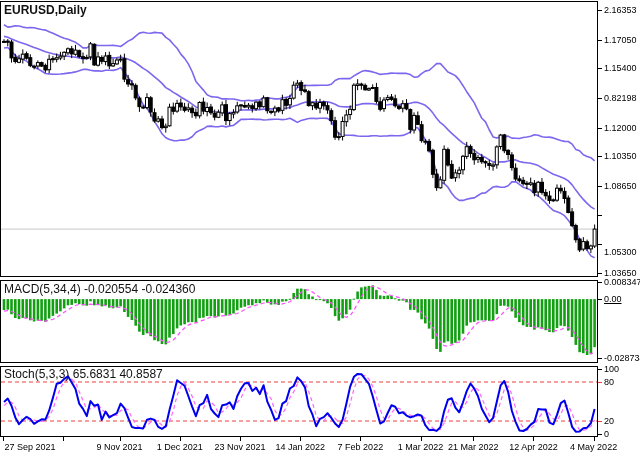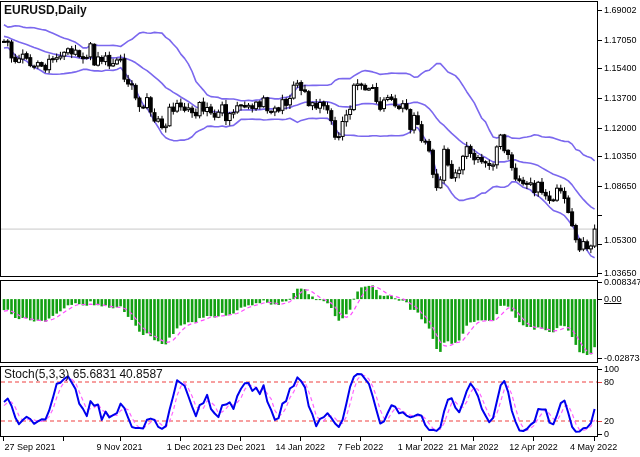--- a/index.html
+++ b/index.html
@@ -21,20 +21,21 @@
   .date-axis{position:absolute;left:0;top:437px;width:628px;height:20px;background:#fff;}
   .dtick{position:absolute;top:0;width:1px;height:4px;background:#000;}
   .dlabel{position:absolute;top:5px;font-size:9px;color:#000;white-space:nowrap;transform:translateX(-50%);}
 </style>
 </head>
 <body>
 
 <div class="wrap">
 
   <div class="plabel" id="symbol-label">EURUSD,Daily</div>
+  <div class="plabel" id="macd-label">MACD(5,34,4) -0.020554 -0.024360</div>
   <div class="plabel" id="stoch-label">Stoch(5,3,3) 65.6831 40.8587</div>
 
   <div class="panel" id="main-panel">
       <svg width="596" height="274">
         <line x1="0" y1="227.09119205298023" x2="596" y2="227.09119205298023" stroke="#C8C8C8" stroke-width="1"></line>
         <polyline points="3.0,22.7 6.8,25.1 10.5,24.6 14.3,23.8 18.0,24.0 21.8,25.1 25.6,25.7 29.3,25.6 33.1,25.8 36.9,26.7 40.6,27.5 44.4,28.1 48.1,29.7 51.9,31.3 55.7,33.0 59.4,34.7 63.2,36.2 67.0,37.2 70.7,38.8 74.5,40.3 78.2,42.9 82.0,45.9 85.8,45.9 89.5,43.3 93.3,43.2 97.0,43.4 100.8,43.5 104.6,43.5 108.3,43.5 112.1,43.4 115.9,43.7 119.6,44.5 123.4,41.8 127.1,39.1 130.9,37.3 134.7,34.1 138.4,31.1 142.2,30.2 146.0,31.0 149.7,31.2 153.5,30.4 157.2,30.7 161.0,31.1 164.8,35.4 168.5,37.9 172.3,42.2 176.1,46.3 179.8,52.1 183.6,56.4 187.3,61.9 191.1,69.5 194.9,79.4 198.6,83.8 202.4,88.1 206.1,92.7 209.9,94.6 213.7,95.0 217.4,95.4 221.2,96.9 225.0,96.9 228.7,97.0 232.5,97.0 236.2,97.7 240.0,98.7 243.8,98.7 247.5,98.2 251.3,98.9 255.1,98.1 258.8,97.8 262.6,96.1 266.3,96.1 270.1,96.2 273.9,96.9 277.6,96.9 281.4,95.7 285.1,95.4 288.9,94.5 292.7,89.7 296.4,85.5 300.2,84.5 304.0,83.2 307.7,83.5 311.5,83.4 315.2,83.4 319.0,83.3 322.8,83.3 326.5,83.3 330.3,82.3 334.1,78.5 337.8,76.8 341.6,76.6 345.3,76.6 349.1,76.6 352.9,73.9 356.6,71.7 360.4,69.6 364.2,68.6 367.9,69.1 371.7,69.9 375.4,71.0 379.2,72.4 383.0,72.0 386.7,71.6 390.5,71.1 394.2,71.3 398.0,71.4 401.8,71.2 405.5,71.4 409.3,72.6 413.1,75.2 416.8,74.9 420.6,71.6 424.3,69.1 428.1,68.3 431.9,65.0 435.6,61.6 439.4,61.6 443.2,65.7 446.9,70.0 450.7,71.7 454.4,73.6 458.2,77.9 462.0,83.7 465.7,89.7 469.5,95.2 473.3,100.9 477.0,108.6 480.8,116.3 484.5,119.9 488.3,128.0 492.1,134.9 495.8,136.1 499.6,134.7 503.3,134.6 507.1,134.1 510.9,136.1 514.6,136.2 518.4,136.5 522.2,135.5 525.9,135.0 529.7,134.3 533.4,132.7 537.2,133.2 541.0,134.7 544.7,135.3 548.5,135.1 552.3,135.9 556.0,137.2 559.8,138.5 563.5,139.4 567.3,139.5 571.1,142.1 574.8,147.4 578.6,148.8 582.3,152.8 586.1,154.4 589.9,155.7 593.6,158.8" fill="none" stroke="#7B68EE" stroke-width="1.6" stroke-linejoin="round"></polyline>
         <polyline points="3.0,34.4 6.8,35.3 10.5,36.9 14.3,38.6 18.0,40.0 21.8,41.2 25.6,42.4 29.3,44.0 33.1,45.5 36.9,46.8 40.6,48.2 44.4,49.8 48.1,50.8 51.9,51.8 55.7,52.6 59.4,53.3 63.2,53.9 67.0,54.2 70.7,54.7 74.5,55.1 78.2,55.9 82.0,56.7 85.8,56.6 89.5,55.8 93.3,56.1 97.0,56.2 100.8,56.4 104.6,55.9 108.3,55.9 112.1,55.9 115.9,55.6 119.6,55.1 123.4,56.0 127.1,57.3 130.9,58.7 134.7,60.8 138.4,63.5 142.2,66.4 146.0,68.6 149.7,71.7 153.5,74.9 157.2,77.9 161.0,81.4 164.8,85.6 168.5,87.7 172.3,90.4 176.1,92.5 179.8,95.0 183.6,97.3 187.3,99.5 191.1,102.1 194.9,104.9 198.6,106.1 202.4,107.5 206.1,108.6 209.9,109.3 213.7,109.8 217.4,110.1 221.2,110.5 225.0,110.9 228.7,110.5 232.5,110.2 236.2,109.1 240.0,108.0 243.8,108.0 247.5,107.7 251.3,108.0 255.1,107.7 258.8,107.6 262.6,107.1 266.3,107.0 270.1,106.8 273.9,107.1 277.6,107.1 281.4,106.7 285.1,106.3 288.9,105.4 292.7,104.0 296.4,102.9 300.2,101.4 304.0,100.3 307.7,100.0 311.5,99.8 315.2,100.0 319.0,99.7 322.8,99.8 326.5,99.8 330.3,100.8 334.1,102.3 337.8,104.2 341.6,104.8 345.3,104.9 349.1,105.0 352.9,103.7 356.6,102.9 360.4,101.9 364.2,101.5 367.9,101.6 371.7,101.8 375.4,102.4 379.2,103.3 383.0,103.0 386.7,102.7 390.5,102.3 394.2,102.5 398.0,102.6 401.8,102.3 405.5,101.7 409.3,101.3 413.1,100.3 416.8,100.4 420.6,101.7 424.3,103.3 428.1,106.6 431.9,111.1 435.6,116.2 439.4,120.7 443.2,123.7 446.9,127.6 450.7,131.4 454.4,134.6 458.2,138.1 462.0,141.1 465.7,143.4 469.5,145.8 473.3,148.4 477.0,151.1 480.8,153.7 484.5,155.4 488.3,157.9 492.1,159.9 495.8,160.3 499.6,159.9 503.3,159.9 507.1,159.0 510.9,158.0 514.6,157.9 518.4,159.5 522.2,160.4 525.9,160.7 529.7,161.2 533.4,162.3 537.2,163.6 541.0,165.9 544.7,168.0 548.5,170.1 552.3,172.2 556.0,173.5 559.8,174.9 563.5,176.5 567.3,178.9 571.1,182.9 574.8,188.1 578.6,193.0 582.3,197.4 586.1,201.4 589.9,204.8 593.6,207.2" fill="none" stroke="#7B68EE" stroke-width="1.6" stroke-linejoin="round"></polyline>
         <polyline points="3.0,46.0 6.8,45.5 10.5,49.2 14.3,53.4 18.0,56.0 21.8,57.3 25.6,59.1 29.3,62.4 33.1,65.2 36.9,66.9 40.6,69.0 44.4,71.5 48.1,71.9 51.9,72.2 55.7,72.2 59.4,72.0 63.2,71.6 67.0,71.1 70.7,70.6 74.5,69.9 78.2,68.8 82.0,67.4 85.8,67.4 89.5,68.2 93.3,68.9 97.0,68.9 100.8,69.2 104.6,68.3 108.3,68.2 112.1,68.4 115.9,67.5 119.6,65.6 123.4,70.3 127.1,75.5 130.9,80.0 134.7,87.4 138.4,95.8 142.2,102.6 146.0,106.2 149.7,112.2 153.5,119.4 157.2,125.2 161.0,131.8 164.8,135.7 168.5,137.4 172.3,138.6 176.1,138.7 179.8,138.0 183.6,138.1 187.3,137.0 191.1,134.7 194.9,130.5 198.6,128.4 202.4,126.8 206.1,124.4 209.9,124.1 213.7,124.7 217.4,124.8 221.2,124.0 225.0,124.9 228.7,124.0 232.5,123.4 236.2,120.5 240.0,117.4 243.8,117.4 247.5,117.3 251.3,117.1 255.1,117.4 258.8,117.3 262.6,118.0 266.3,117.8 270.1,117.4 273.9,117.2 277.6,117.2 281.4,117.6 285.1,117.2 288.9,116.3 292.7,118.3 296.4,120.4 300.2,118.4 304.0,117.4 307.7,116.5 311.5,116.3 315.2,116.6 319.0,116.2 322.8,116.2 326.5,116.4 330.3,119.3 334.1,126.1 337.8,131.7 341.6,132.9 345.3,133.2 349.1,133.3 352.9,133.4 356.6,134.0 360.4,134.2 364.2,134.3 367.9,134.1 371.7,133.8 375.4,133.8 379.2,134.2 383.0,134.0 386.7,133.9 390.5,133.5 394.2,133.7 398.0,133.8 401.8,133.4 405.5,132.0 409.3,130.1 413.1,125.3 416.8,125.9 420.6,131.8 424.3,137.5 428.1,144.8 431.9,157.1 435.6,170.7 439.4,179.8 443.2,181.7 446.9,185.2 450.7,191.2 454.4,195.7 458.2,198.4 462.0,198.4 465.7,197.2 469.5,196.4 473.3,195.9 477.0,193.5 480.8,191.1 484.5,190.9 488.3,187.8 492.1,185.0 495.8,184.4 499.6,185.2 503.3,185.2 507.1,183.8 510.9,179.9 514.6,179.7 518.4,182.4 522.2,185.3 525.9,186.5 529.7,188.1 533.4,192.0 537.2,194.0 541.0,197.1 544.7,200.8 548.5,205.0 552.3,208.4 556.0,209.8 559.8,211.3 563.5,213.7 567.3,218.3 571.1,223.6 574.8,228.8 578.6,237.3 582.3,242.0 586.1,248.4 589.9,253.9 593.6,255.7" fill="none" stroke="#7B68EE" stroke-width="1.6" stroke-linejoin="round"></polyline>
         <line x1="3" y1="37.2" x2="3" y2="41.0" stroke="#000000" stroke-width="1"></line>
         <rect x="1.5" y="39.4" width="3" height="1.0" fill="#FFFFFF" stroke="#000000" stroke-width="1"></rect>
@@ -522,37 +523,37 @@
         <line x1="0" y1="15.0" x2="596" y2="15.0" stroke="#F04040" stroke-width="1.2" stroke-dasharray="4 3"></line>
         <line x1="0" y1="54.0" x2="596" y2="54.0" stroke="#F04040" stroke-width="1.2" stroke-dasharray="4 3"></line>
         <polyline points="3.0,38.6 6.8,35.3 10.5,35.1 14.3,40.3 18.0,48.8 21.8,53.5 25.6,53.3 29.3,51.6 33.1,52.9 36.9,54.4 40.6,54.5 44.4,53.1 48.1,49.6 51.9,42.4 55.7,30.5 59.4,21.2 63.2,14.8 67.0,12.3 70.7,12.3 74.5,15.6 78.2,24.7 82.0,33.5 85.8,42.5 89.5,41.7 93.3,40.7 97.0,36.8 100.8,43.1 104.6,45.0 108.3,49.3 112.1,47.8 115.9,48.3 119.6,43.7 123.4,41.4 127.1,42.8 130.9,50.6 134.7,57.3 138.4,60.7 142.2,61.2 146.0,58.4 149.7,55.2 153.5,52.4 157.2,54.8 161.0,58.2 164.8,60.3 168.5,54.7 172.3,43.7 176.1,28.4 179.8,19.4 183.6,16.0 187.3,21.3 191.1,29.2 194.9,39.3 198.6,42.4 202.4,41.2 206.1,34.0 209.9,35.2 213.7,38.7 217.4,46.1 221.2,44.9 225.0,41.9 228.7,37.0 232.5,38.3 236.2,35.5 240.0,31.0 243.8,22.4 247.5,18.0 251.3,18.7 255.1,20.2 258.8,23.9 262.6,22.0 266.3,26.7 270.1,31.9 273.9,43.5 277.6,49.0 281.4,46.9 285.1,40.6 288.9,30.7 292.7,24.9 296.4,17.0 300.2,14.6 304.0,15.0 307.7,24.6 311.5,35.7 315.2,48.7 319.0,53.0 322.8,53.8 326.5,49.4 330.3,49.1 334.1,51.2 337.8,55.8 341.6,56.4 345.3,49.9 349.1,36.6 352.9,22.2 356.6,12.2 360.4,8.0 364.2,8.8 367.9,12.1 371.7,19.4 375.4,29.6 379.2,42.9 383.0,51.3 386.7,52.3 390.5,46.2 394.2,41.3 398.0,41.4 401.8,43.8 405.5,46.7 409.3,48.1 413.1,49.4 416.8,49.0 420.6,48.5 424.3,51.5 428.1,56.6 431.9,61.3 435.6,63.2 439.4,62.3 443.2,56.1 446.9,45.7 450.7,36.0 454.4,34.9 458.2,39.1 462.0,40.4 465.7,34.9 469.5,25.3 473.3,20.7 477.0,22.5 480.8,30.9 484.5,39.9 488.3,48.5 492.1,51.5 495.8,46.9 499.6,34.7 503.3,22.4 507.1,19.0 510.9,27.6 514.6,41.2 518.4,54.1 522.2,60.7 525.9,63.2 529.7,61.2 533.4,58.2 537.2,51.5 541.0,46.4 544.7,42.3 548.5,46.9 552.3,51.8 556.0,53.6 559.8,47.1 563.5,39.2 567.3,38.5 571.1,46.4 574.8,56.8 578.6,63.0 582.3,63.5 586.1,62.2 589.9,59.4 593.6,52.9" fill="none" stroke="#FF66FF" stroke-width="1.2" stroke-dasharray="4 3"></polyline>
         <polyline points="3.0,34.9 6.8,31.6 10.5,38.8 14.3,50.4 18.0,57.2 21.8,53.0 25.6,49.8 29.3,52.0 33.1,56.8 36.9,54.3 40.6,52.3 44.4,52.6 48.1,43.7 51.9,30.9 55.7,16.8 59.4,15.8 63.2,11.9 67.0,9.3 70.7,15.5 74.5,21.9 78.2,36.6 82.0,41.9 85.8,49.1 89.5,34.1 93.3,38.8 97.0,37.5 100.8,52.9 104.6,44.6 108.3,50.4 112.1,48.2 115.9,46.2 119.6,36.6 123.4,41.2 127.1,50.6 130.9,60.0 134.7,61.1 138.4,61.1 142.2,61.4 146.0,52.7 149.7,51.6 153.5,53.0 157.2,59.9 161.0,61.8 164.8,59.2 168.5,43.0 172.3,28.8 176.1,13.3 179.8,16.0 183.6,18.8 187.3,29.0 191.1,39.7 194.9,49.2 198.6,38.2 202.4,36.1 206.1,27.8 209.9,41.8 213.7,46.5 217.4,50.1 221.2,38.2 225.0,37.6 228.7,35.3 232.5,42.0 236.2,29.2 240.0,21.8 243.8,16.2 247.5,16.0 251.3,23.9 255.1,20.7 258.8,27.1 262.6,18.2 266.3,34.6 270.1,42.9 273.9,52.9 277.6,51.1 281.4,36.6 285.1,34.1 288.9,21.5 292.7,19.0 296.4,10.4 300.2,14.3 304.0,20.4 307.7,39.1 311.5,47.7 315.2,59.3 319.0,51.9 322.8,50.1 326.5,46.2 330.3,50.9 334.1,56.5 337.8,60.0 341.6,52.8 345.3,37.1 349.1,19.9 352.9,9.8 356.6,6.9 360.4,7.2 364.2,12.1 367.9,16.8 371.7,29.2 375.4,42.9 379.2,56.6 383.0,54.3 386.7,46.0 390.5,38.3 394.2,39.7 398.0,46.2 401.8,45.3 405.5,48.6 409.3,50.4 413.1,49.2 416.8,47.5 420.6,48.8 424.3,58.1 428.1,63.0 431.9,62.8 435.6,63.9 439.4,60.2 443.2,44.1 446.9,32.8 450.7,31.3 454.4,40.7 458.2,45.3 462.0,35.3 465.7,24.1 469.5,16.5 473.3,21.6 477.0,29.3 480.8,41.8 484.5,48.5 488.3,55.2 492.1,50.8 495.8,34.8 499.6,18.4 503.3,14.0 507.1,24.8 510.9,44.0 514.6,54.8 518.4,63.4 522.2,64.0 525.9,62.0 529.7,57.6 533.4,54.9 537.2,42.0 541.0,42.4 544.7,42.6 548.5,55.6 552.3,57.3 556.0,47.9 559.8,36.1 563.5,33.5 567.3,46.0 571.1,59.8 574.8,64.7 578.6,64.6 582.3,61.2 586.1,60.7 589.9,56.2 593.6,41.9" fill="none" stroke="#0000EE" stroke-width="2" stroke-linejoin="round"></polyline>
       </svg>
     </div>
 
   <div class="axis-col" id="axis-col">
 
   <div class="axtick" style="top: 10px;"></div>
-      <div class="axlabel" style="top: 5px;">1.69002</div>
+      <div class="axlabel" style="top: 5px;">2.16353</div>
       <div class="axtick" style="top: 40px;"></div>
       <div class="axlabel" style="top: 35px;">1.17050</div>
       <div class="axtick" style="top: 68px;"></div>
       <div class="axlabel" style="top: 63px;">1.15400</div>
       <div class="axtick" style="top: 98px;"></div>
-      <div class="axlabel" style="top: 93px;">1.13700</div>
+      <div class="axlabel" style="top: 93px;">0.82198</div>
       <div class="axtick" style="top: 128px;"></div>
       <div class="axlabel" style="top: 123px;">1.12000</div>
       <div class="axtick" style="top: 156px;"></div>
       <div class="axlabel" style="top: 151px;">1.10350</div>
       <div class="axtick" style="top: 186px;"></div>
       <div class="axlabel" style="top: 181px;">1.08650</div>
       <div class="axtick" style="top: 215px;"></div>
       <div class="axlabel" style="top: 210px; margin-left: 36px;">1.07000</div>
       <div class="axtick" style="top: 244px;"></div>
-      <div class="axlabel" style="top: 235px;">1.05300</div>
+      <div class="axlabel" style="top: 247px;">1.05300</div>
       <div class="axtick" style="top: 273px;"></div>
       <div class="axlabel" style="top: 268px;">1.03650</div>
       <div class="axtick" style="top: 282px;"></div>
       <div class="axlabel" style="top: 277px;">0.008347</div>
       <div class="axtick" style="top: 299px;"></div>
       <div class="axlabel" style="top: 294px; text-decoration: underline;">0.00</div>
       <div class="axtick" style="top: 358px;"></div>
       <div class="axlabel" style="top: 353px;">-0.028734</div>
       <div class="axtick" style="top: 369px;"></div>
       <div class="axlabel" style="top: 364px;">100</div>
@@ -565,23 +566,23 @@
     </div>
 
   <div class="date-axis" id="date-axis">
       <div class="dtick" style="left: 3px;"></div>
       <div class="dlabel" style="left: 30px;">27 Sep 2021</div>
       <div class="dtick" style="left: 63px;"></div>
       <div class="dlabel" style="left: 69px; margin-top: 31px;">19 Oct 2021</div>
       <div class="dtick" style="left: 120px;"></div>
       <div class="dlabel" style="left: 119.622px;">9 Nov 2021</div>
       <div class="dtick" style="left: 180px;"></div>
-      <div class="dlabel" style="left: 179.814px; margin-left: 10px;">1 Dec 2021</div>
+      <div class="dlabel" style="left: 179.814px;">1 Dec 2021</div>
       <div class="dtick" style="left: 240px;"></div>
-      <div class="dlabel" style="left: 240.006px;">23 Dec 2021</div>
+      <div class="dlabel" style="left: 240.006px;">23 Nov 2021</div>
       <div class="dtick" style="left: 300px;"></div>
       <div class="dlabel" style="left: 300.198px;">14 Jan 2022</div>
       <div class="dtick" style="left: 360px;"></div>
       <div class="dlabel" style="left: 360.39px; text-align: right;">7 Feb 2022</div>
       <div class="dtick" style="left: 421px;"></div>
       <div class="dlabel" style="left: 420.582px;">1 Mar 2022</div>
       <div class="dtick" style="left: 473px;"></div>
       <div class="dlabel" style="left: 473.25px;">21 Mar 2022</div>
       <div class="dtick" style="left: 533px;"></div>
       <div class="dlabel" style="left: 533.442px;">12 Apr 2022</div>

